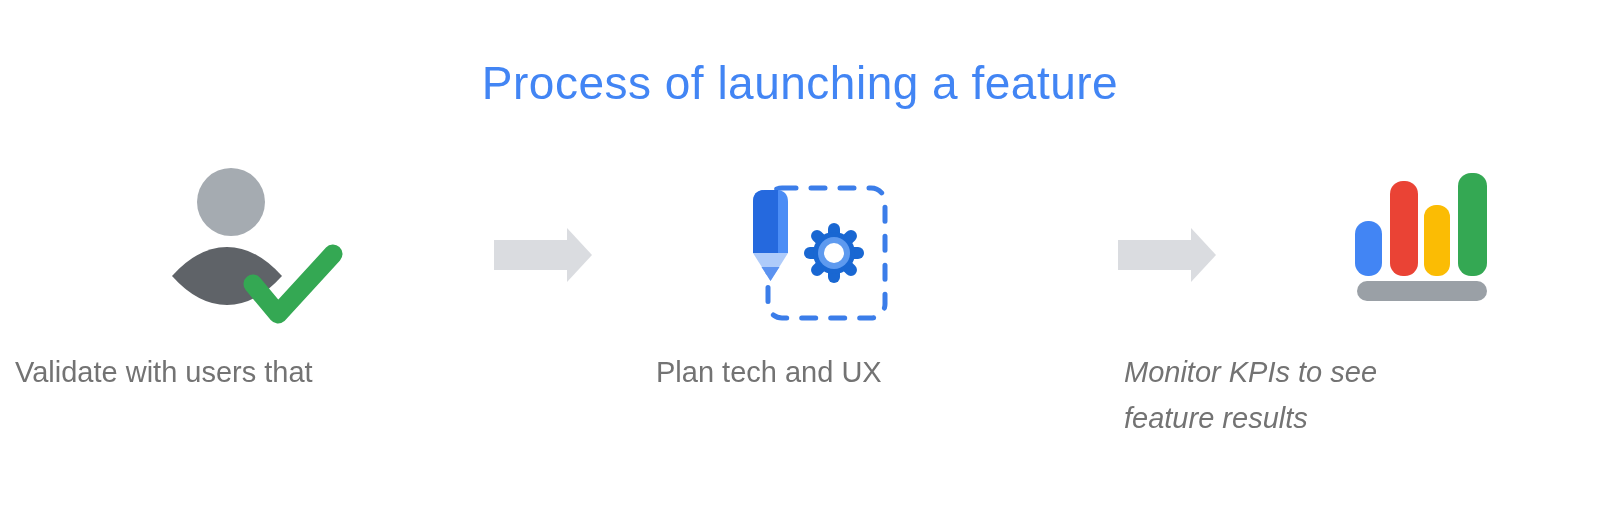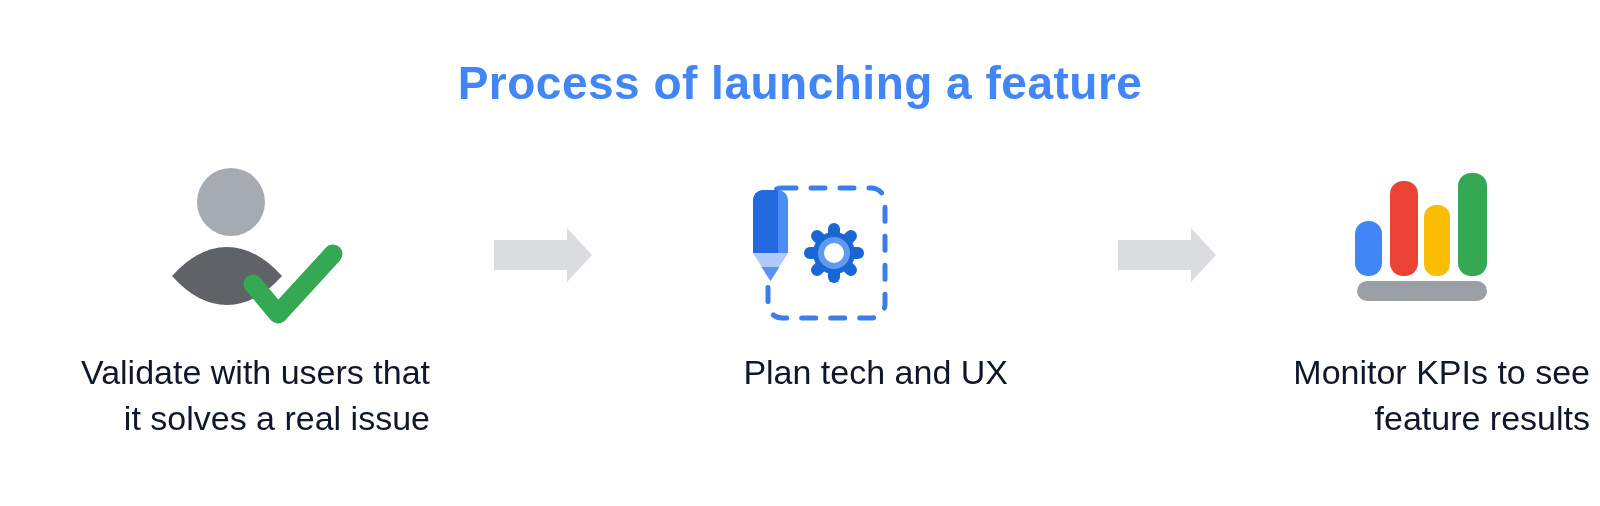--- a/index.html
+++ b/index.html
@@ -17,65 +17,64 @@
   }
   .title {
     position: absolute;
     top: 56px;
     left: 0;
     width: 1600px;
     margin: 0;
     text-align: center;
     font-size: 46px;
     line-height: 54px;
-    font-weight: 700;
+    font-weight: 400;
     letter-spacing: 0.5px;
     color: #4285F4;
   }
   .icon {
     position: absolute;
   }
   .icon-person { left: 170px; top: 165px; }
   .icon-plan   { left: 748px; top: 178px; }
   .icon-chart  { left: 1345px; top: 168px; }
   .arrow {
     position: absolute;
     top: 228px;
   }
   .arrow-1 { left: 494px; }
   .arrow-2 { left: 1118px; }
   .caption {
     position: absolute;
     top: 349px;
-    text-align: right;
-    font-size: 34px;
+    text-align: left;
+    font-size: 29px;
     line-height: 46px;
-    color: #0f172a;
+    color: #737373;
     white-space: nowrap;
   }
   .caption-1 { left: 15px;   width: 415px; }
-  .caption-2 { left: 608px;  width: 400px; }
-  .caption-3 { left: 1190px; width: 400px; }
+  .caption-2 { left: 656px;  width: 400px; }
+  .caption-3 { left: 1124px; width: 400px; font-style: italic; }
 </style>
 </head>
 <body>
 
 <div class="canvas">
 
   <h1 class="title">Process of launching a feature</h1>
 
   <div>
     <svg class="icon icon-person" width="180" height="170" viewBox="0 0 180 170">
       <circle cx="61" cy="37" r="34" fill="#A5ABB1"></circle>
       <path d="M2,111 Q28,82 57,82 Q86,82 112,111 Q86,140 57,140 Q28,140 2,111 Z" fill="#5F6368"></path>
       <polyline points="83,119 108,149 163,89" fill="none" stroke="#34A853" stroke-width="19" stroke-linecap="round" stroke-linejoin="round"></polyline>
     </svg>
     <div class="caption caption-1">
       <div>Validate with users that</div>
-      <div>it solves a real issue</div>
     </div>
   </div>
 
   <svg class="arrow arrow-1" width="98" height="54" viewBox="0 0 98 54">
     <rect x="0" y="12" width="73" height="30" fill="#DADCE0"></rect>
     <polygon points="73,0 98,27 73,54" fill="#DADCE0"></polygon>
   </svg>
 
   <div>
     <svg class="icon icon-plan" width="150" height="150" viewBox="0 0 150 150">

